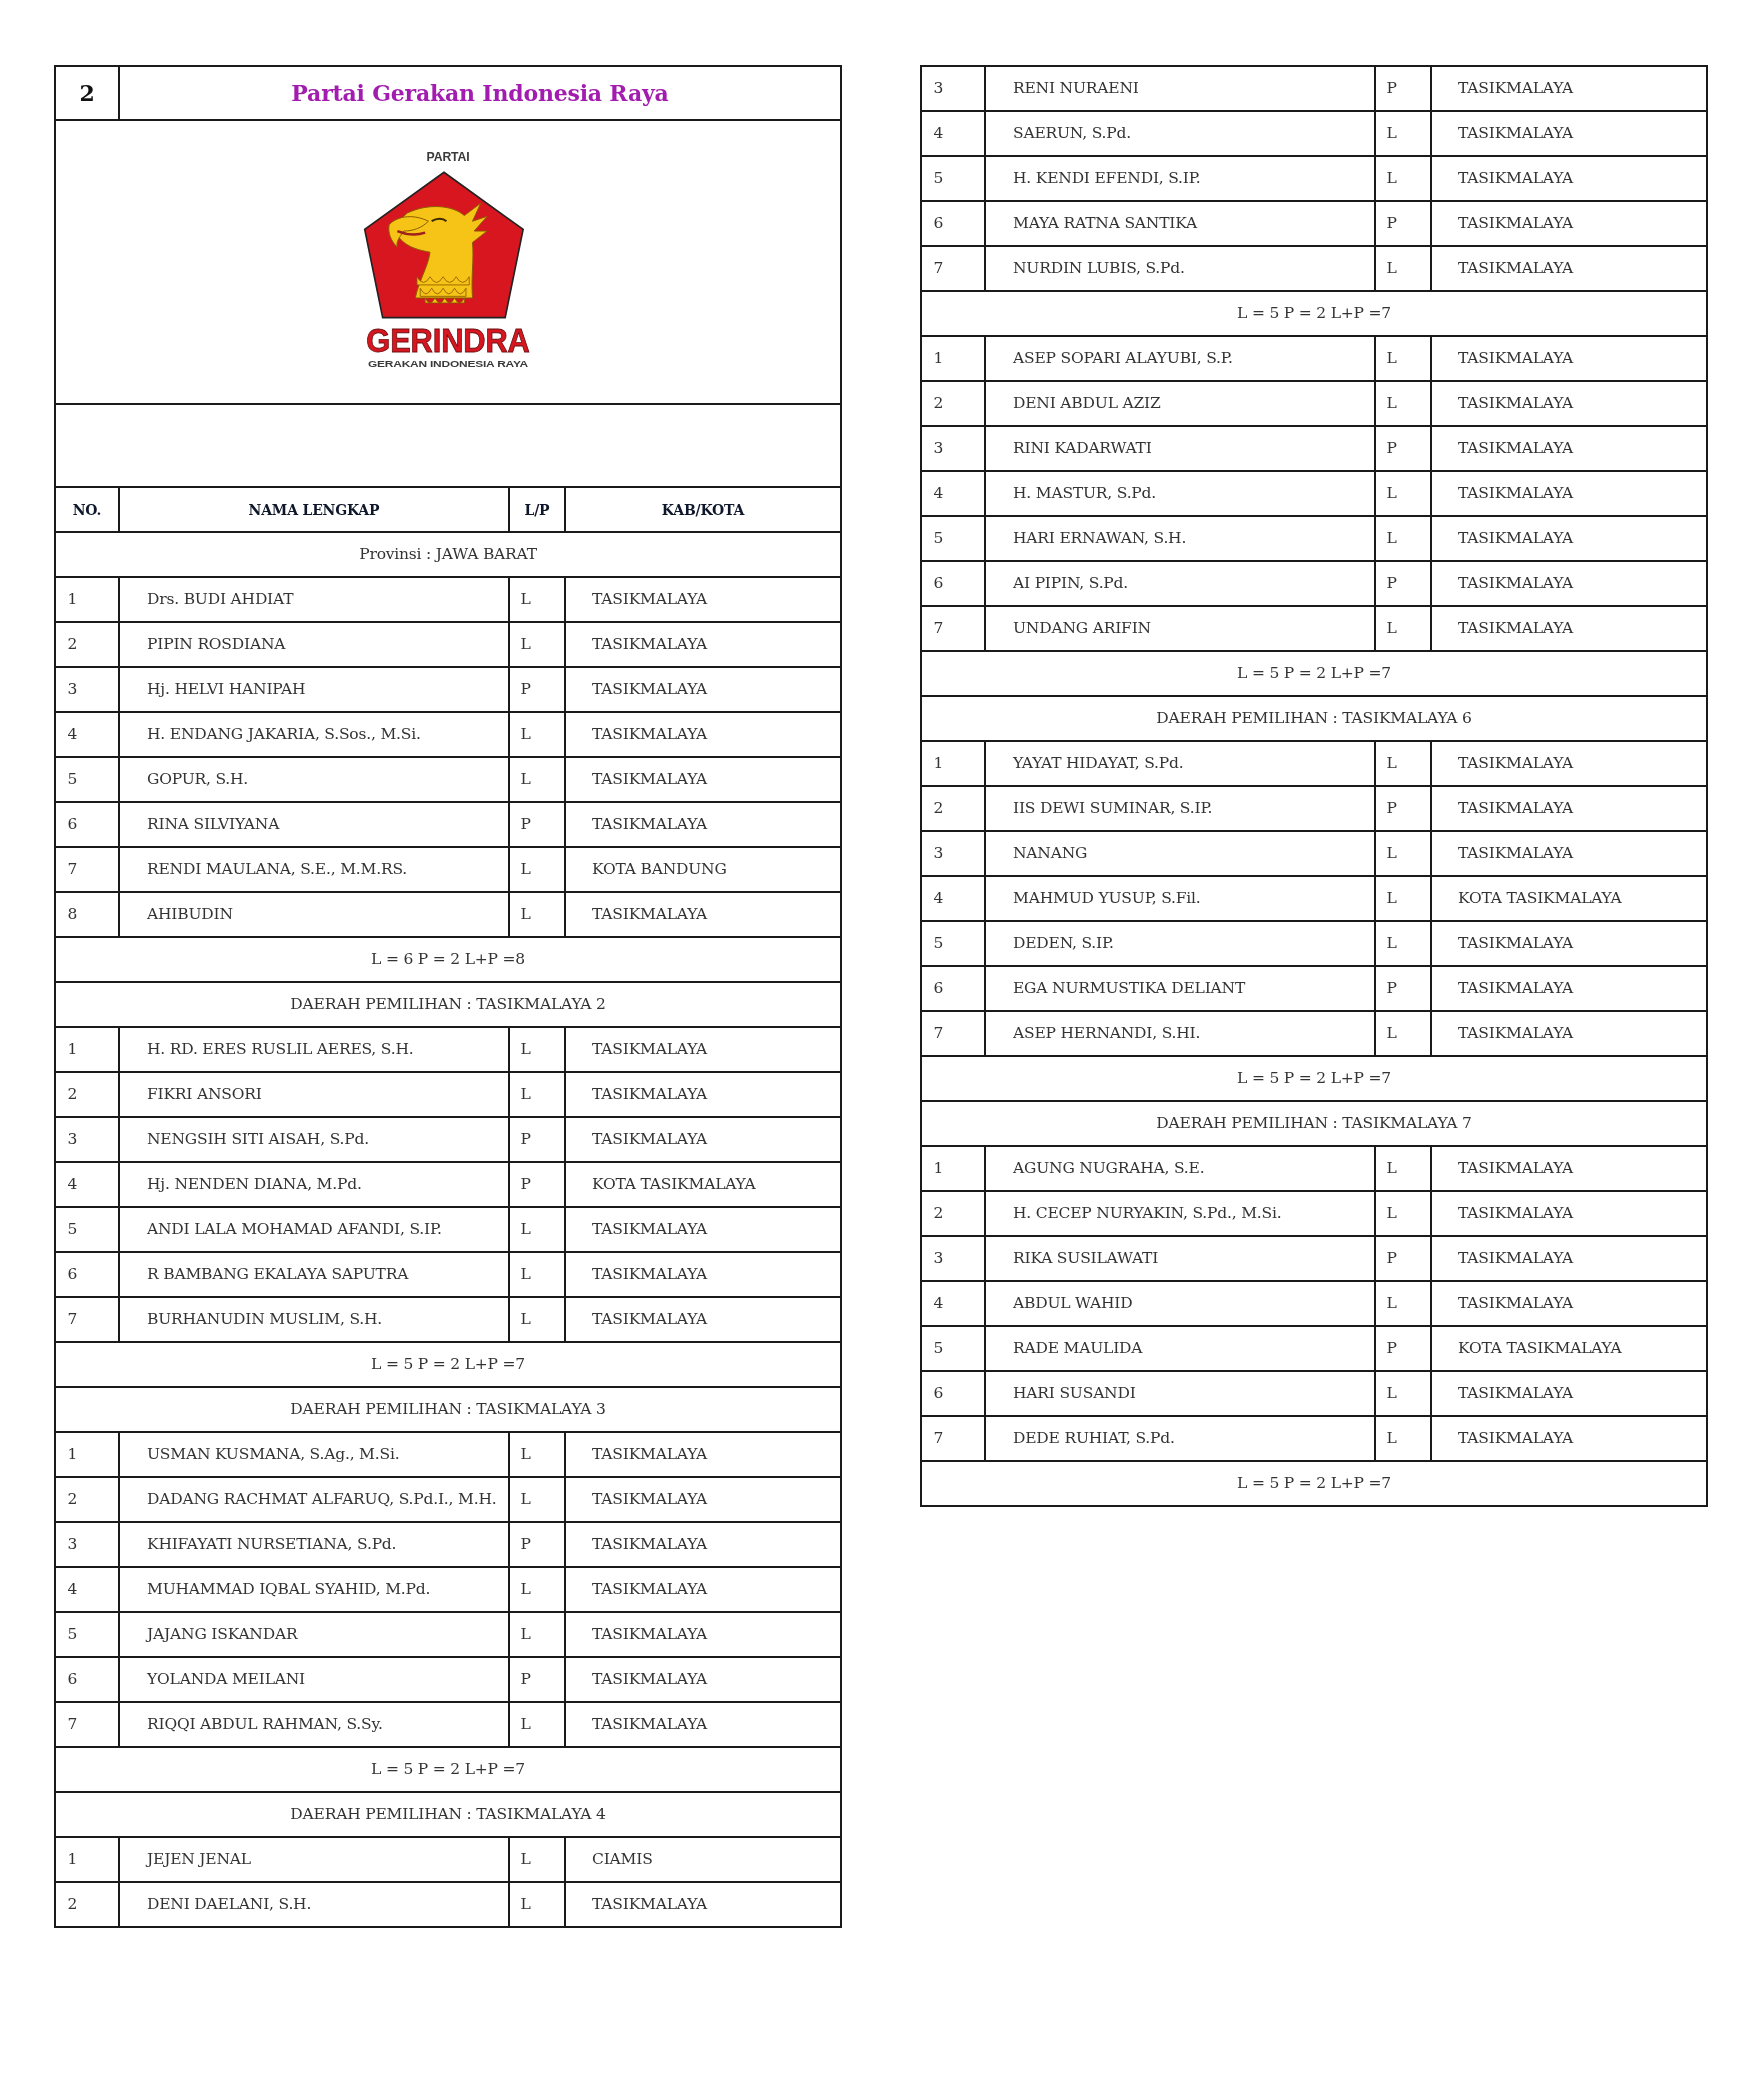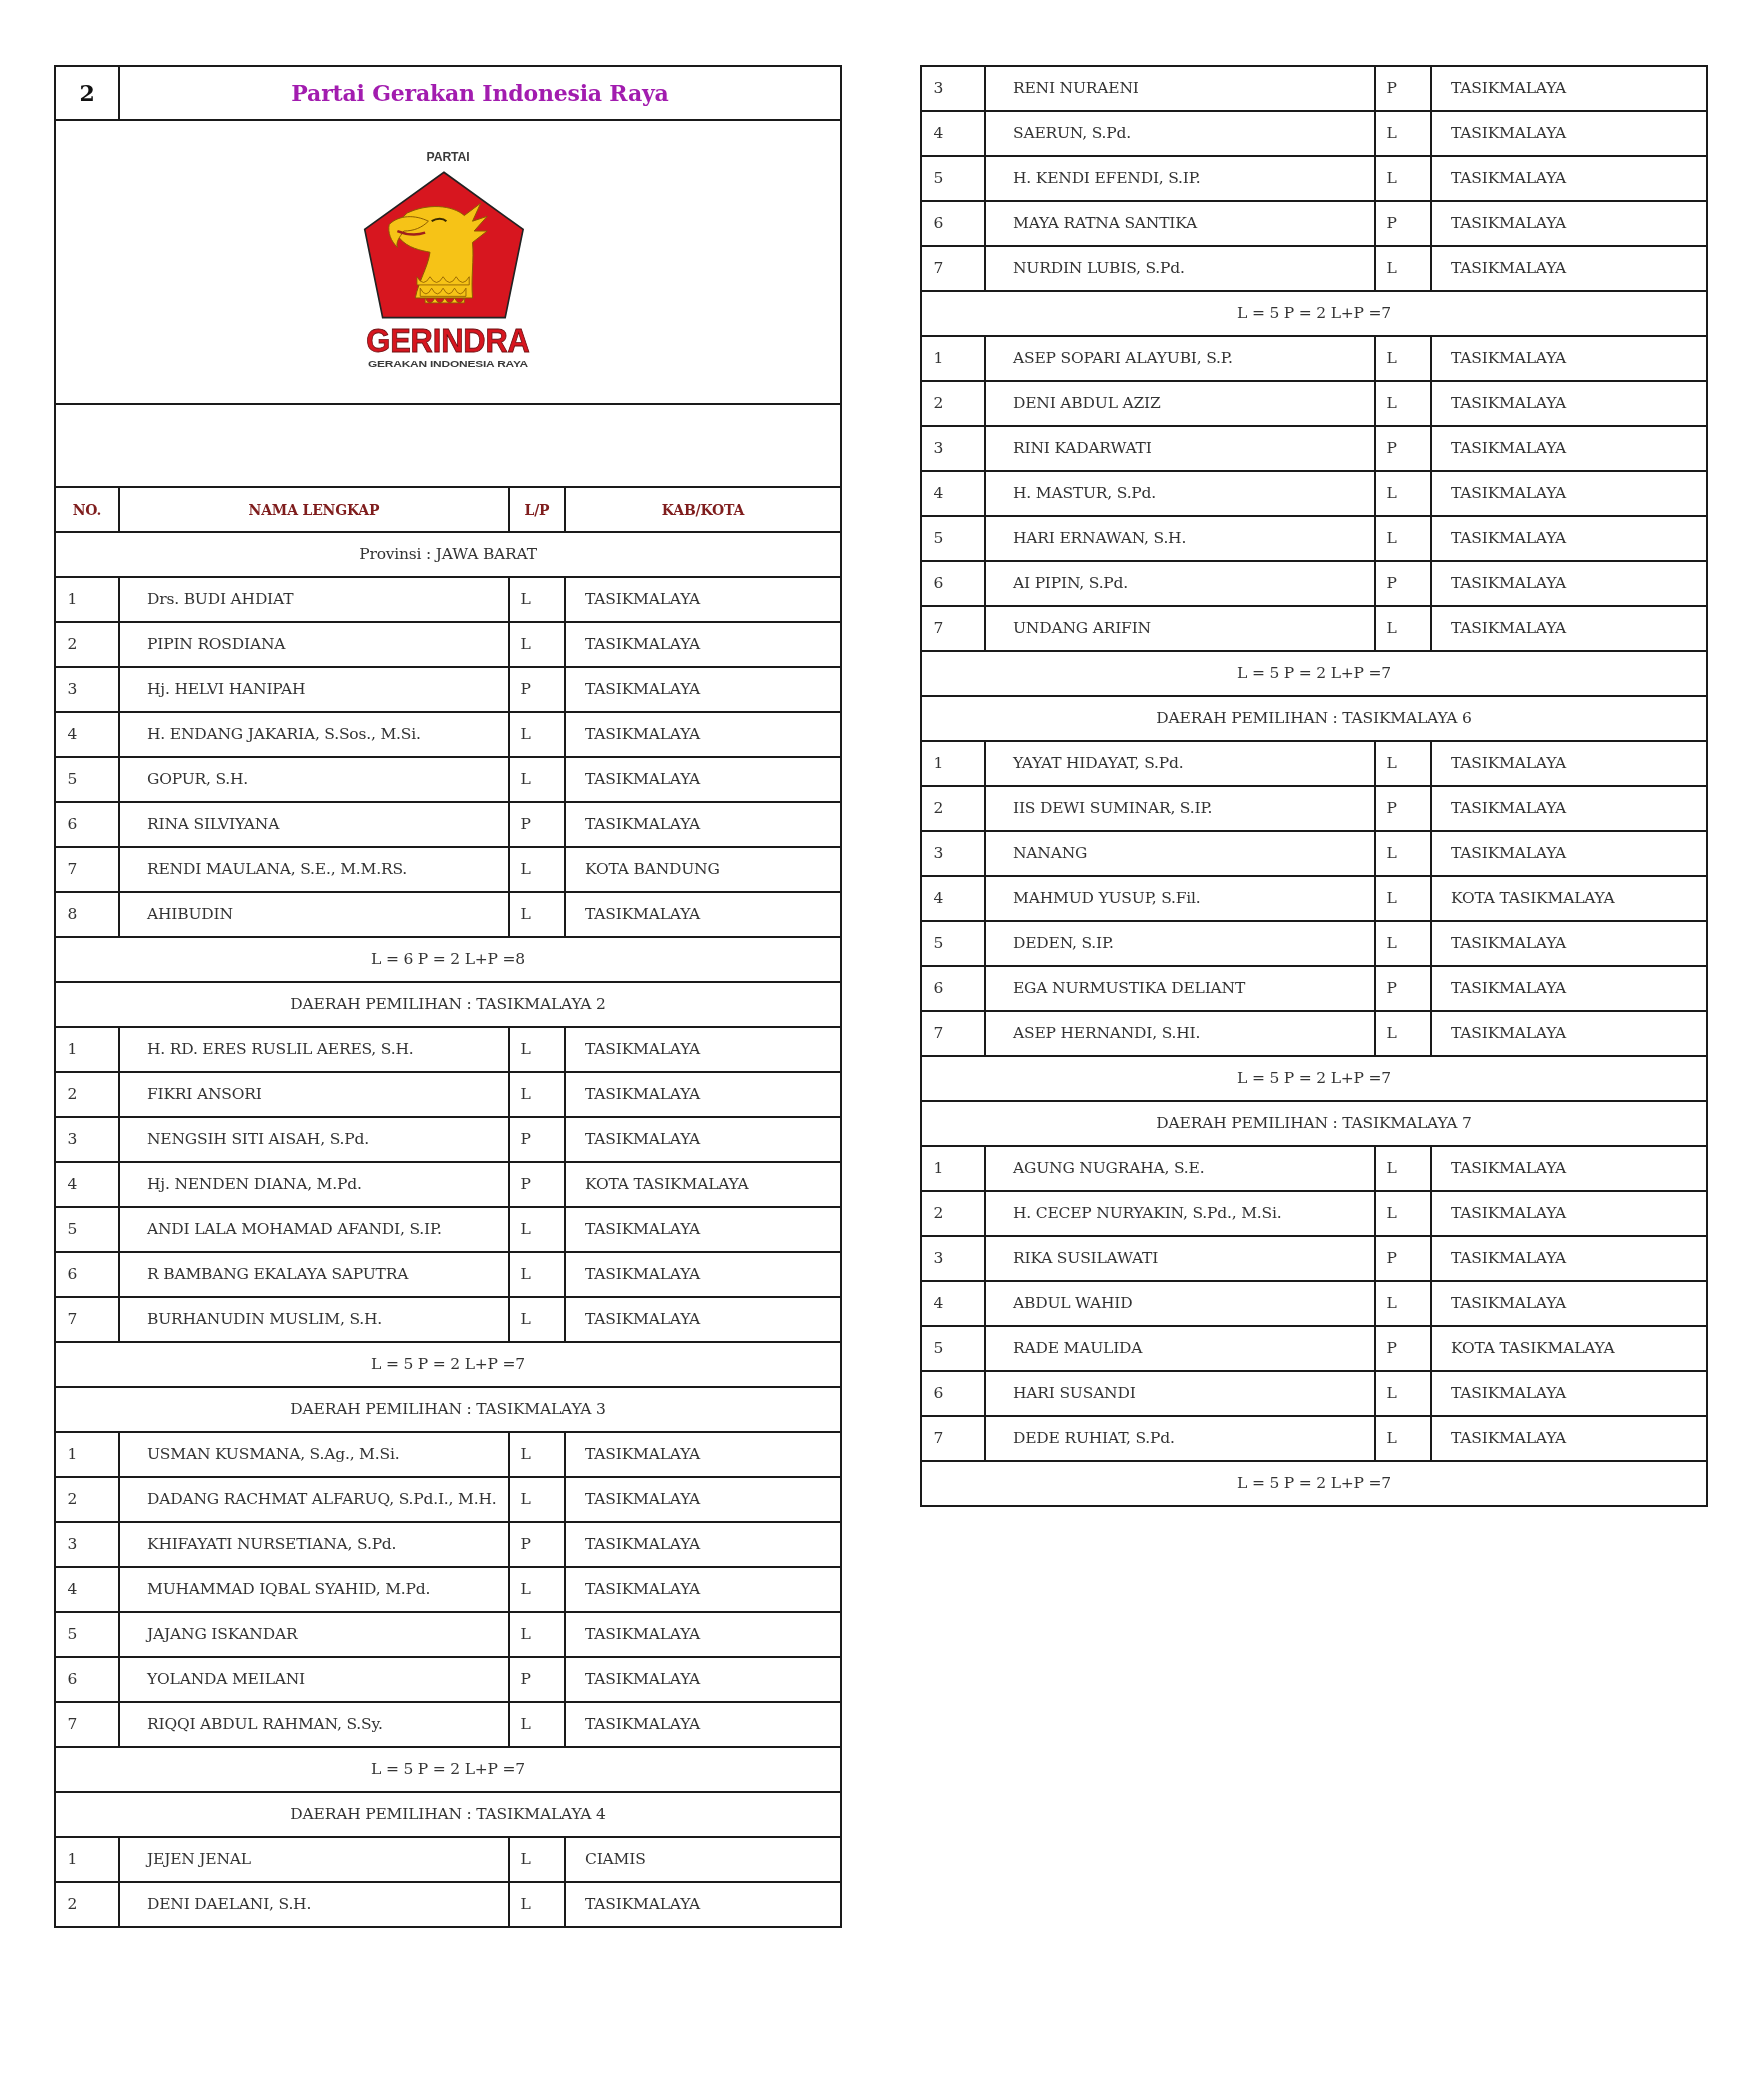--- a/index.html
+++ b/index.html
@@ -11,27 +11,27 @@
   .sheet td { border: 2px solid #1a1a1a; padding: 0; height: 43px; font-size: 15.5px;
               line-height: 1; vertical-align: middle; font-weight: 300; color: #333;
               white-space: nowrap; overflow: hidden; letter-spacing: -0.2px; }
   .sheet col.c-no { width: 64px; }
   .sheet col.c-name { width: 390px; }
   .sheet col.c-lp { width: 56px; }
   .sheet col.c-kab { width: 276px; }
   td.no { padding-left: 11.5px; }
   td.name { padding-left: 27px; }
   td.lp { padding-left: 10.6px; }
-  td.kab { padding-left: 19px; }
+  td.kab { padding-left: 26px; }
   td.center { text-align: center; }
   td.title-no { text-align: center; font-weight: bold; font-size: 22px; color: #111; height: 52px; }
   td.title { text-align: center; font-weight: bold; font-size: 22px; color: #a21caf; height: 52px; }
   td.logo-cell { height: 282px; text-align: center; vertical-align: top; }
   td.blank-cell { height: 81px; }
-  td.hdr { text-align: center; font-weight: bold; font-size: 14px; color: #7f1d1d; height: 43px; }
+  td.hdr { text-align: center; font-weight: bold; font-size: 14px; color: #0f172a; height: 43px; }
   .logo-wrap { position: relative; width: 196px; height: 237px; margin: 24.5px auto 0 auto; }
   .logo-wrap svg { display: block; }
 </style>
 </head>
 <body>
 
 <table class="sheet" id="left-table">
   <colgroup>
       <col class="c-no">
       <col class="c-name">

